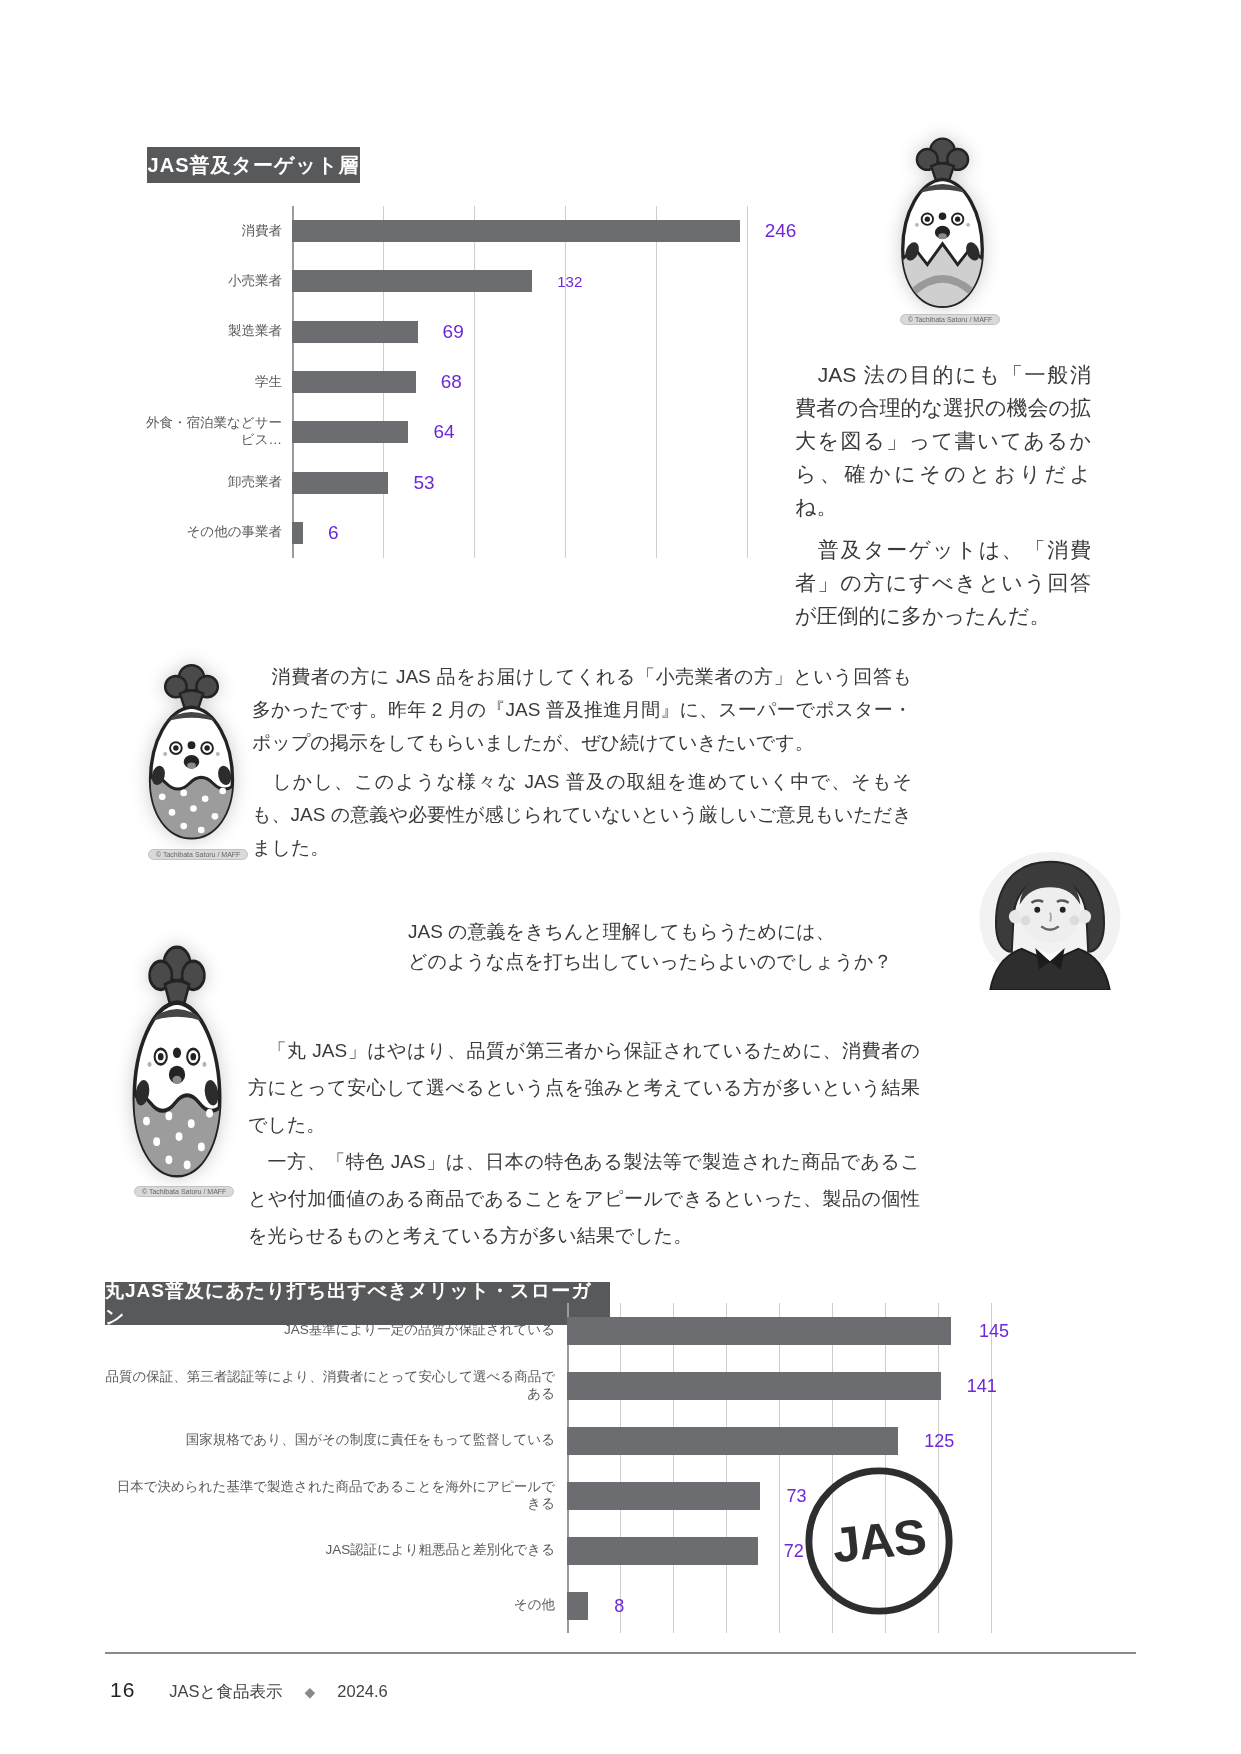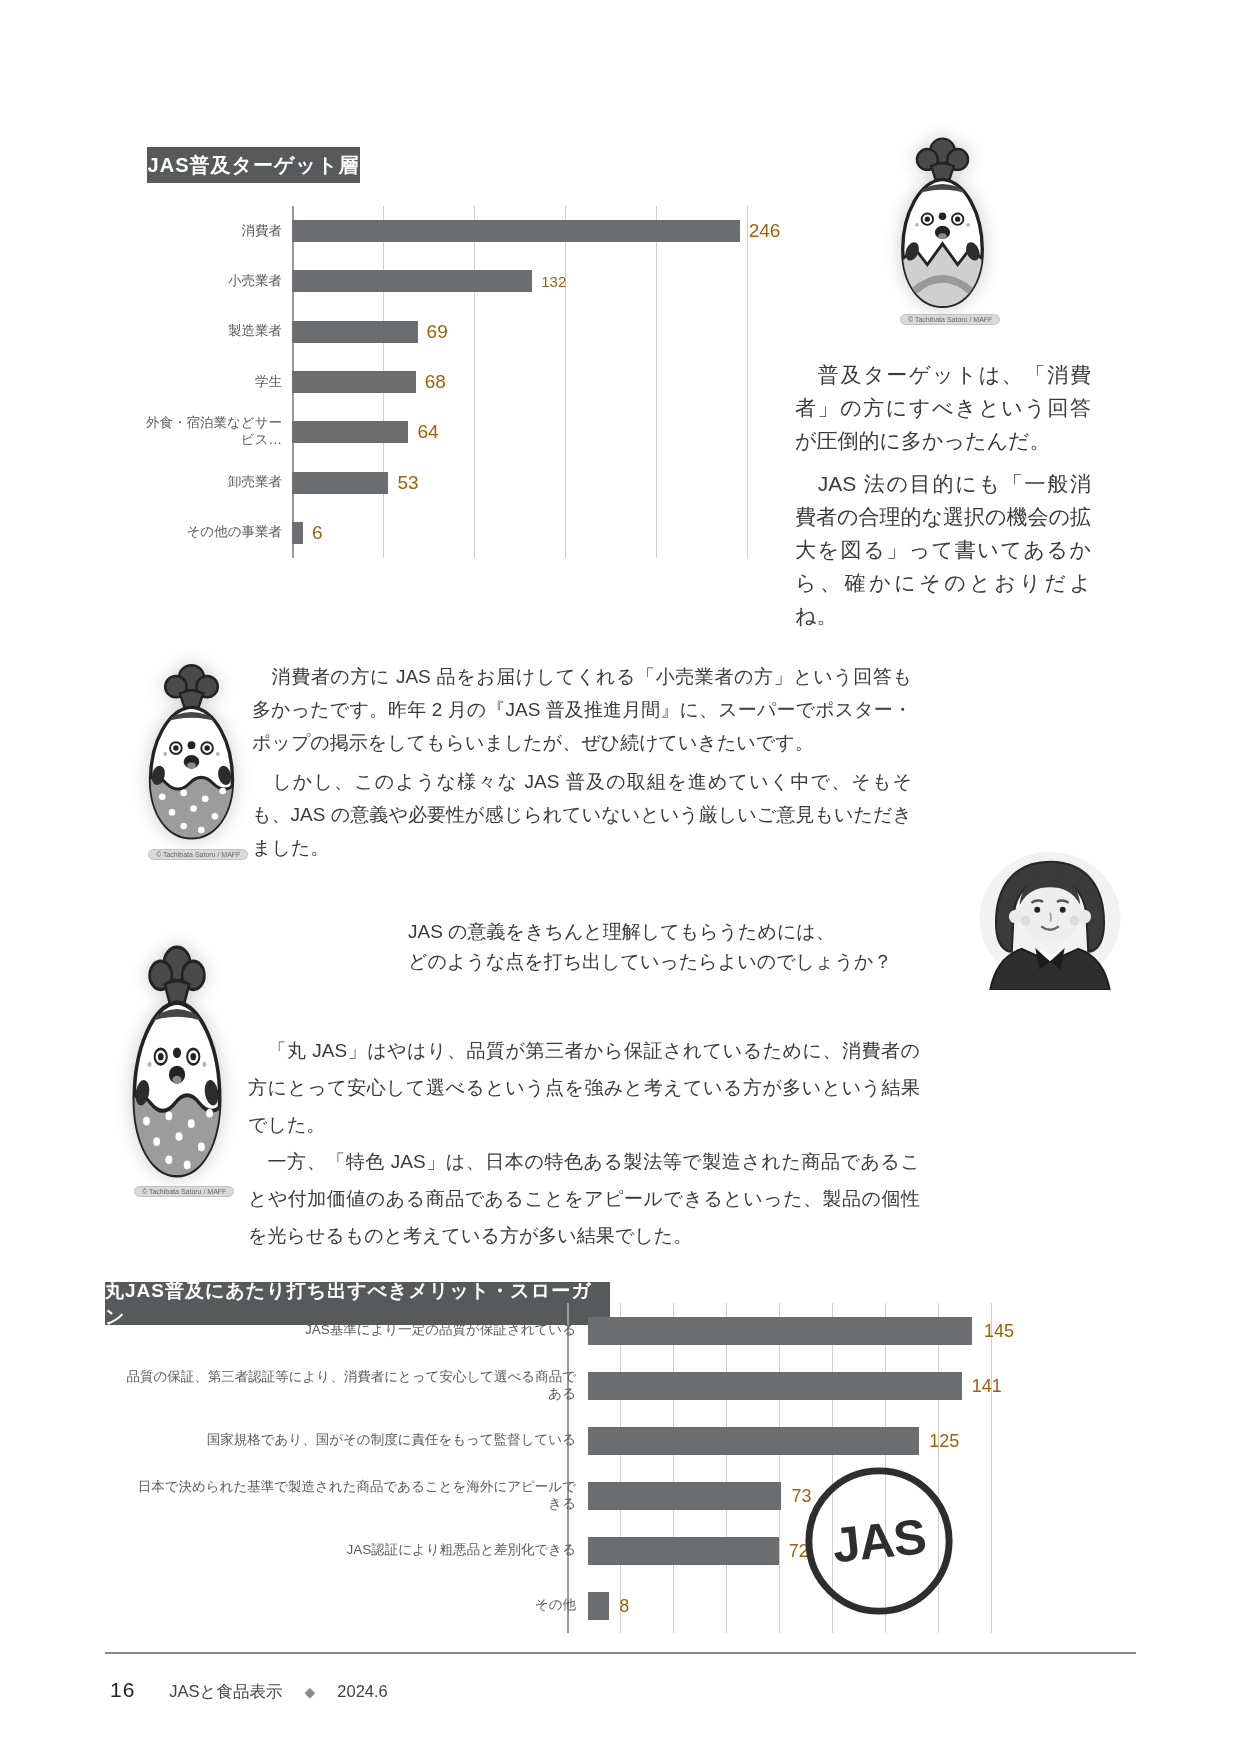--- a/index.html
+++ b/index.html
@@ -10,24 +10,24 @@
   .badge{background:#58595b;color:#ffffff;font-weight:bold;display:flex;align-items:center;justify-content:center;letter-spacing:1px;}
   
   .chart{position:absolute;}
   .cgrid{position:absolute;top:0;bottom:0;}
   .gline{position:absolute;top:0;bottom:0;width:1px;background:#cdcdcd;}
   .gline.axis{width:2px;background:#9b9b9b;}
   .crows{position:absolute;inset:0;display:flex;flex-direction:column;justify-content:flex-end;}
   .crow{flex:1;display:flex;align-items:center;}
   .clabel{text-align:right;color:#5a5a5a;box-sizing:border-box;line-height:1.25;}
   #chart1 .clabel{width:152px;padding-right:10px;font-size:13.5px;}
-  #chart2 .clabel{width:462px;padding-right:12px;font-size:13.5px;margin-left:21px;}
+  #chart2 .clabel{width:462px;padding-right:12px;font-size:13.5px;}
   .ctrack{position:relative;flex:1;height:100%;}
   .cbar{position:absolute;top:50%;transform:translateY(-50%);background:#6c6d70;}
-  .cval{position:absolute;top:50%;transform:translateY(-50%);font-size:19px;color:#a16207;white-space:nowrap;}
+  .cval{position:absolute;top:50%;transform:translateY(-50%);font-size:19px;color:#6d28d9;white-space:nowrap;margin-left:16px;}
   
   .speech p{margin:0;text-align:justify;}
   #speech1{font-size:21px;line-height:33px;}
   #speech1 p + p{margin-top:10px;}
   #speech2{font-size:19px;line-height:33px;}
   #speech2 p + p{margin-top:6px;}
   #speech3{font-size:19px;line-height:37px;}
   #question{font-size:19px;line-height:30px;white-space:nowrap;}
   
   .mascot{filter:drop-shadow(0 0 9px rgba(0,0,0,0.20));}
@@ -193,22 +193,22 @@
         </div>
       </div>
   </div>
 
   <svg class="mascot abs" style="left:885px;top:132px;" width="115" height="180" viewBox="0 0 120 190">
       <use href="#mascot-a"></use>
     </svg>
   <div class="caption-pill abs" style="left:900px;top:314px;">© Tachibata Satoru / MAFF</div>
 
   <div id="speech1" class="speech abs" style="left:795px;top:358px;width:296px;">
+    <p>　JAS 法の目的にも「一般消費者の合理的な選択の機会の拡大を図る」って書いてあるから、確かにそのとおりだよね。</p>
     <p>　普及ターゲットは、「消費者」の方にすべきという回答が圧倒的に多かったんだ。</p>
-    <p>　JAS 法の目的にも「一般消費者の合理的な選択の機会の拡大を図る」って書いてあるから、確かにそのとおりだよね。</p>
   </div>
 
   <svg class="mascot abs" style="left:133px;top:655px;" width="117" height="192" viewBox="0 0 120 190">
       <use href="#mascot-b"></use>
     </svg>
   <div class="caption-pill abs" style="left:148px;top:849px;">© Tachibata Satoru / MAFF</div>
 
   <div id="speech2" class="speech abs" style="left:252px;top:660px;width:660px;">
     <p>　消費者の方に JAS 品をお届けしてくれる「小売業者の方」という回答も多かったです。昨年 2 月の『JAS 普及推進月間』に、スーパーでポスター・ポップの掲示をしてもらいましたが、ぜひ続けていきたいです。</p>
     <p>　しかし、このような様々な JAS 普及の取組を進めていく中で、そもそも、JAS の意義や必要性が感じられていないという厳しいご意見もいただきました。</p>

